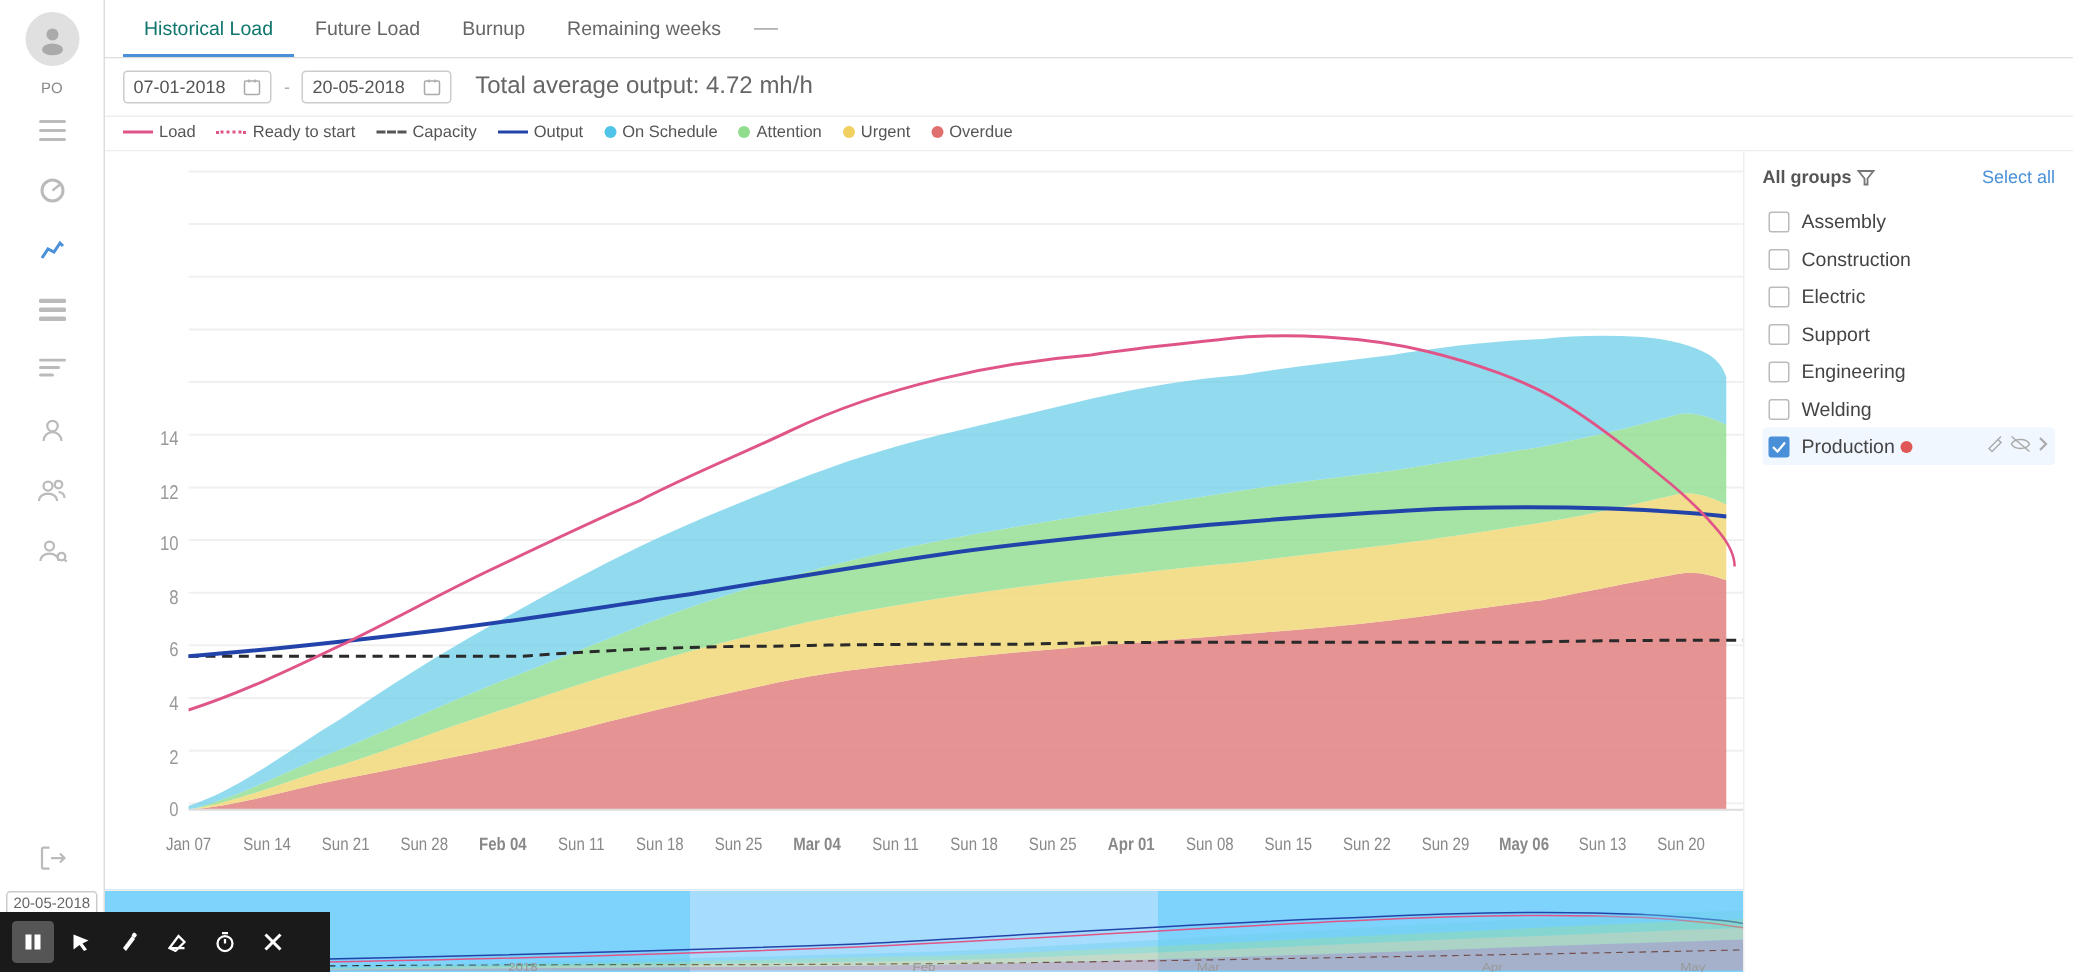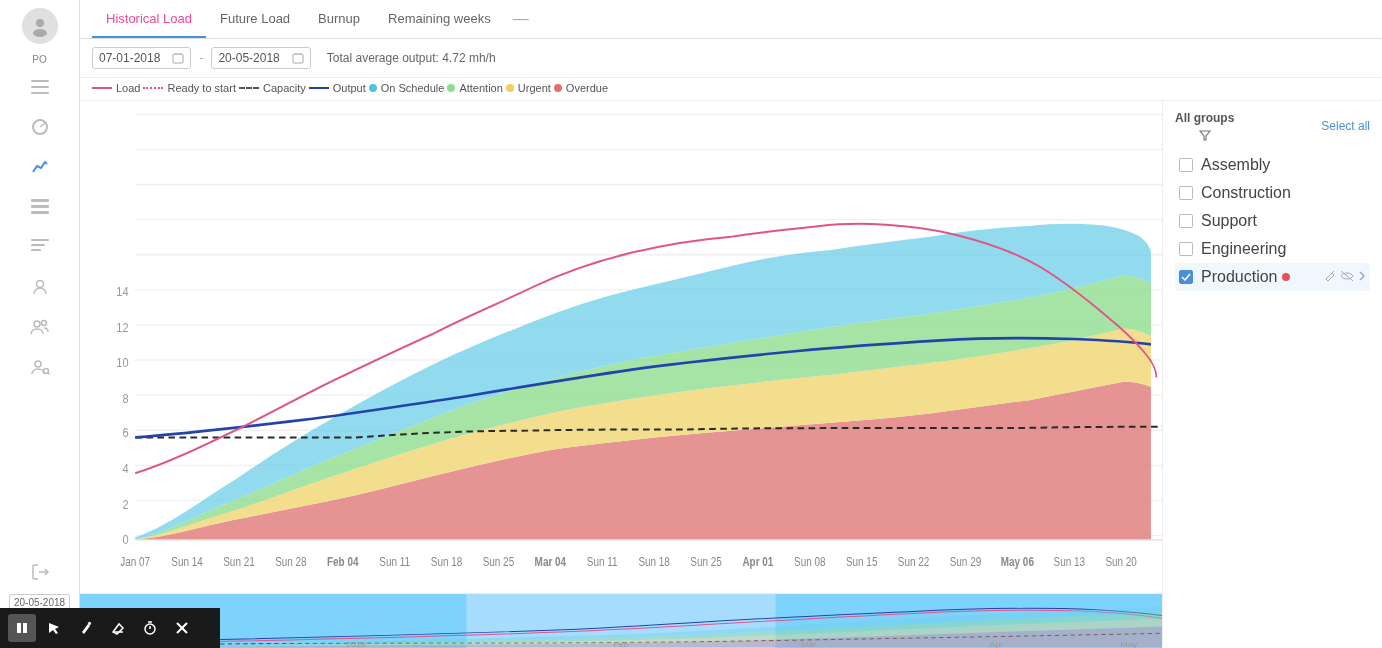--- a/index.html
+++ b/index.html
@@ -7,21 +7,21 @@
       font-family: -apple-system, BlinkMacSystemFont, 'Segoe UI', sans-serif;
       background: #e8e8e8;
       width: 1382px;
       height: 648px;
       overflow: hidden;
       display: flex;
     }
 
     
     .sidebar {
-      width: 80px;
+      width: 70px;
       background: #fff;
       border-right: 1px solid #ddd;
       display: flex;
       flex-direction: column;
       align-items: center;
       padding: 8px 0;
       gap: 4px;
       flex-shrink: 0;
     }
     .sidebar-avatar {
@@ -106,21 +106,21 @@
     }
     .tab {
       padding: 10px 14px;
       font-size: 13px;
       color: #666;
       cursor: pointer;
       border-bottom: 2px solid transparent;
       margin-bottom: -1px;
     }
     .tab.active {
-      color: #ec4899;
+      color: #0f766e;
       border-bottom: 2px solid #4a90d9;
     }
     .tab-dash {
       padding: 10px 8px;
       font-size: 16px;
       color: #aaa;
       cursor: pointer;
     }
 
     
@@ -141,31 +141,31 @@
       padding: 3px 6px;
       font-size: 12px;
       color: #555;
       background: #fff;
     }
     .date-sep {
       font-size: 12px;
       color: #aaa;
     }
     .avg-output {
-      font-size: 12px;
+      font-size: 16px;
       color: #666;
       margin-left: 8px;
     }
 
     
     .legend {
       display: flex;
       align-items: center;
       padding: 4px 12px 6px;
-      gap: 3px;
+      gap: 14px;
       background: #fff;
       border-bottom: 1px solid #eee;
     }
     .legend-item {
       display: flex;
       align-items: center;
       gap: 4px;
       font-size: 11px;
       color: #555;
     }
@@ -228,32 +228,31 @@
       justify-content: space-between;
       margin-bottom: 10px;
     }
     .all-groups {
       display: flex;
       align-items: center;
       gap: 4px;
       font-size: 12px;
       color: #555;
       font-weight: 600;
-      flex-direction: column;
     }
     .select-all {
       font-size: 12px;
       color: #4a90d9;
       cursor: pointer;
     }
     .group-item {
       display: flex;
       align-items: center;
       padding: 5px 4px;
-      font-size: 16px;
+      font-size: 13px;
       color: #444;
       cursor: pointer;
       border-radius: 3px;
     }
     .group-item.active {
       background: #f0f7ff;
     }
     .group-checkbox {
       width: 14px;
       height: 14px;
@@ -562,25 +561,33 @@
         <div class="group-item">
           <div class="group-checkbox"></div>
           <span>Assembly</span>
         </div>
         <div class="group-item">
           <div class="group-checkbox"></div>
           <span>Construction</span>
         </div>
         <div class="group-item">
           <div class="group-checkbox"></div>
+          <span>Electric</span>
+        </div>
+        <div class="group-item">
+          <div class="group-checkbox"></div>
           <span>Support</span>
         </div>
         <div class="group-item">
           <div class="group-checkbox"></div>
           <span>Engineering</span>
+        </div>
+        <div class="group-item">
+          <div class="group-checkbox"></div>
+          <span>Welding</span>
         </div>
         <div class="group-item active">
           <div class="group-checkbox checked">
             <svg width="10" height="8" viewBox="0 0 10 8">
                 <polyline points="1,4 4,7 9,1" stroke="white" stroke-width="1.5" fill="none"></polyline>
               </svg>
           </div>
           <span>Production</span>
           <div class="group-dot"></div>
           <div class="group-item-actions">

